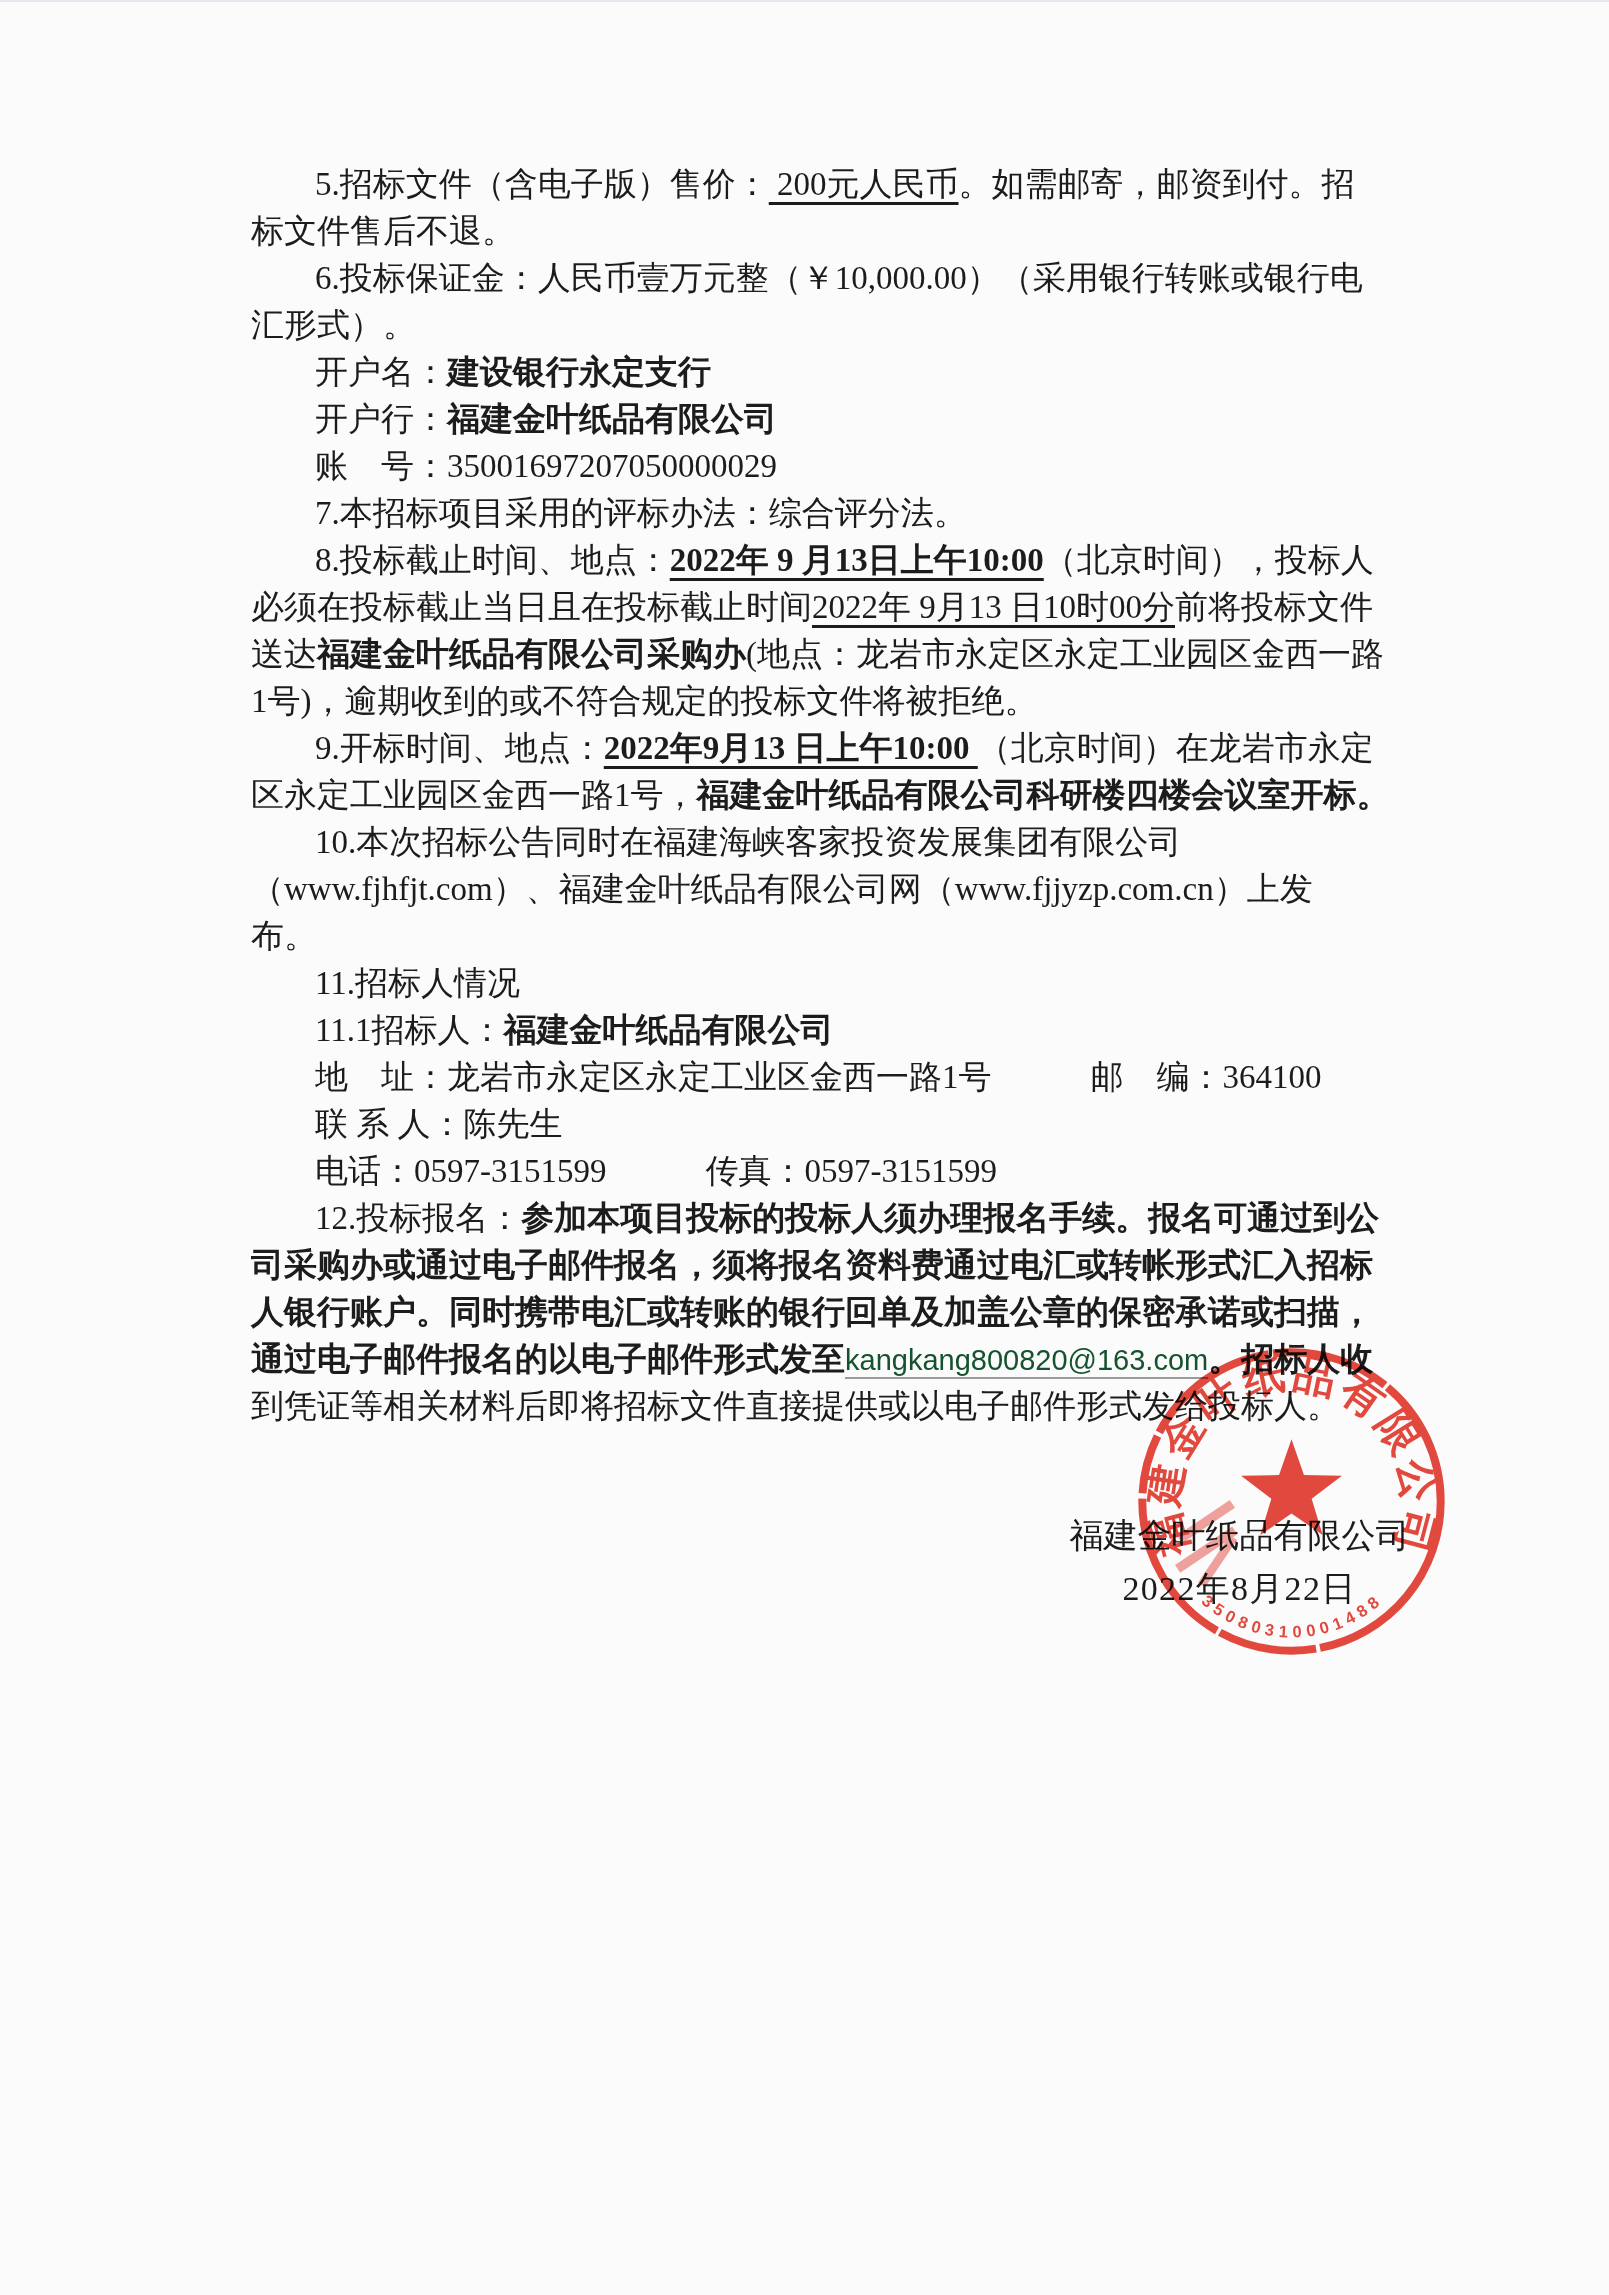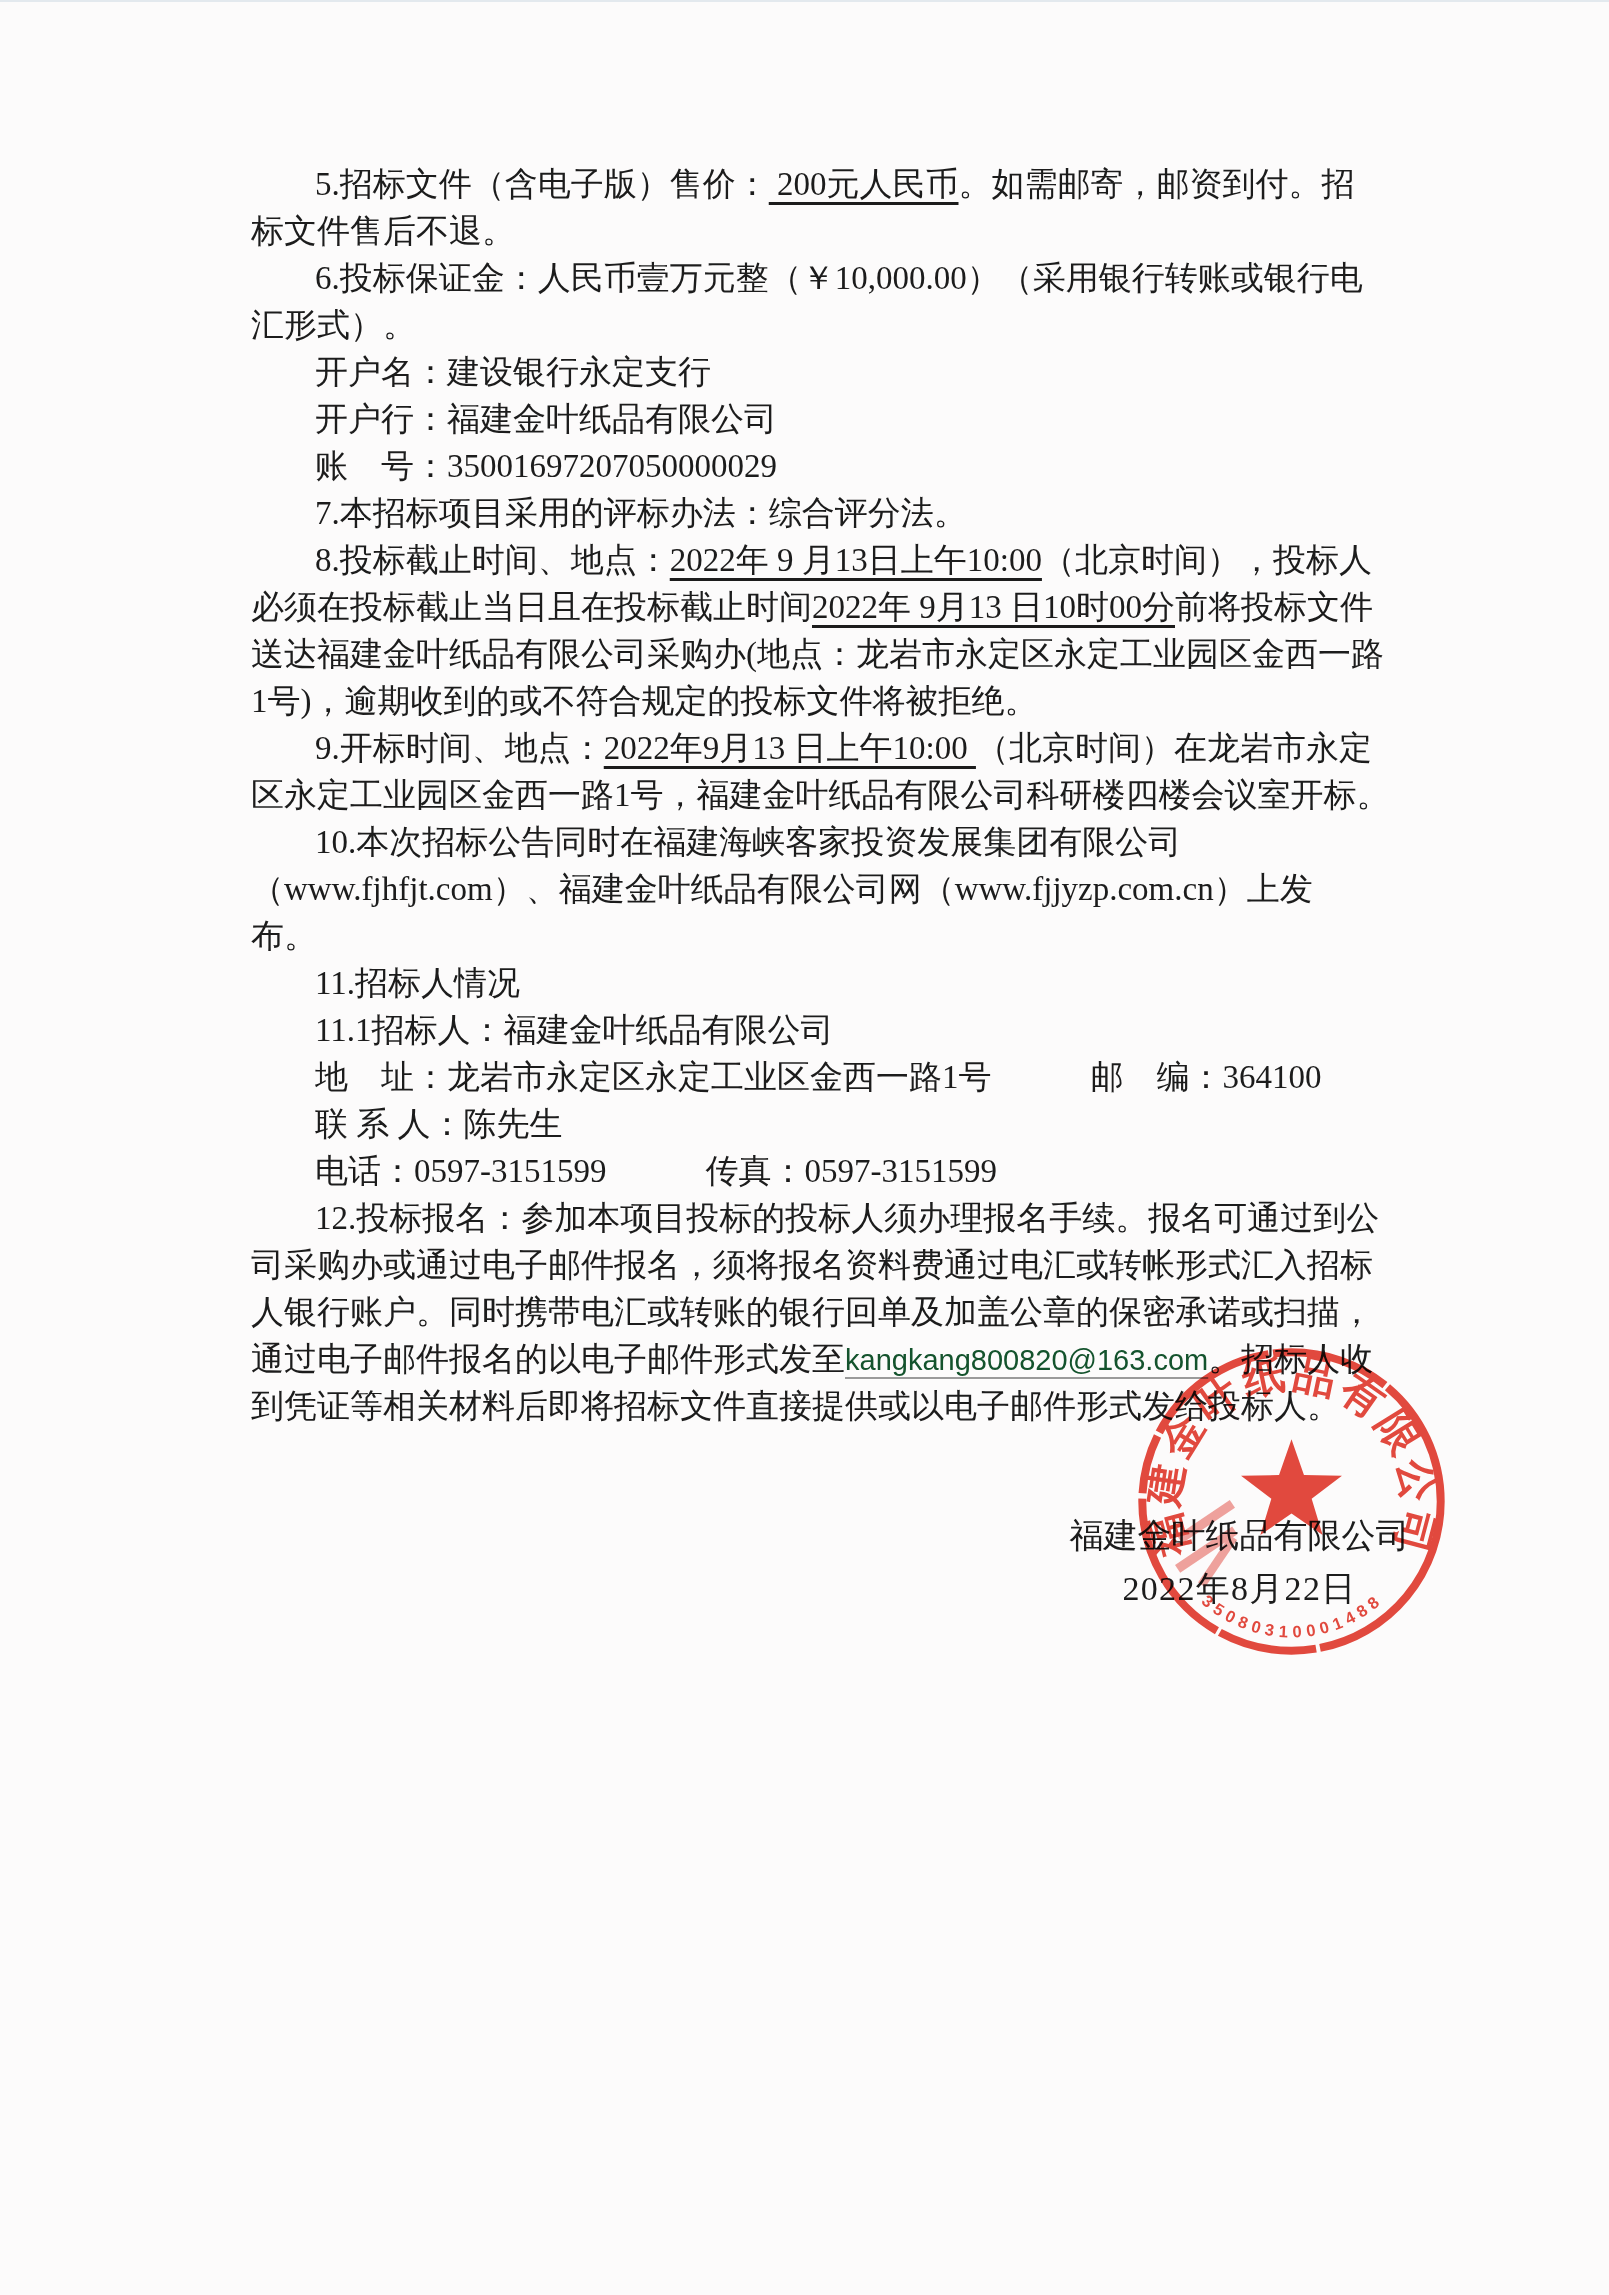--- a/index.html
+++ b/index.html
@@ -3,21 +3,21 @@
 <meta charset="utf-8">
 <style>
   html,body{margin:0;padding:0;background:#ffffff;}
   .page{position:relative;width:1609px;height:2295px;background:#fcfbfb;overflow:hidden;
         font-family:"Liberation Serif","DejaVu Serif",serif;color:#1c1c1c;}
   .scan-edge{position:absolute;left:0;top:0;width:100%;height:2px;background:#e3e9ee;}
   .content{position:absolute;left:251px;top:161px;font-size:33px;line-height:47px;white-space:pre;}
   .ln{height:47px;}
   .ind{padding-left:64px;}
   .seg{}
-  .b{font-weight:400;}
+  .b{font-weight:700;}
   .u{text-decoration:underline;text-decoration-thickness:2.7px;text-underline-offset:7.3px;text-align:center;}
   .g{font-family:Liberation Sans, sans-serif;color:#14532d;font-size:29px;
      text-decoration-color:#9a9a9a;text-decoration-thickness:2px;margin-top:32px;}
   .sig{position:absolute;left:1067px;top:1517px;width:345px;text-align:center;font-size:34px;line-height:37px;}
   .sig-date{margin-top:16px;letter-spacing:1.3px;}
   .seal{position:absolute;left:1135px;top:1345px;width:313px;height:313px;
         mix-blend-mode:multiply;opacity:.93;}
 </style>
 </head>
 <body>

